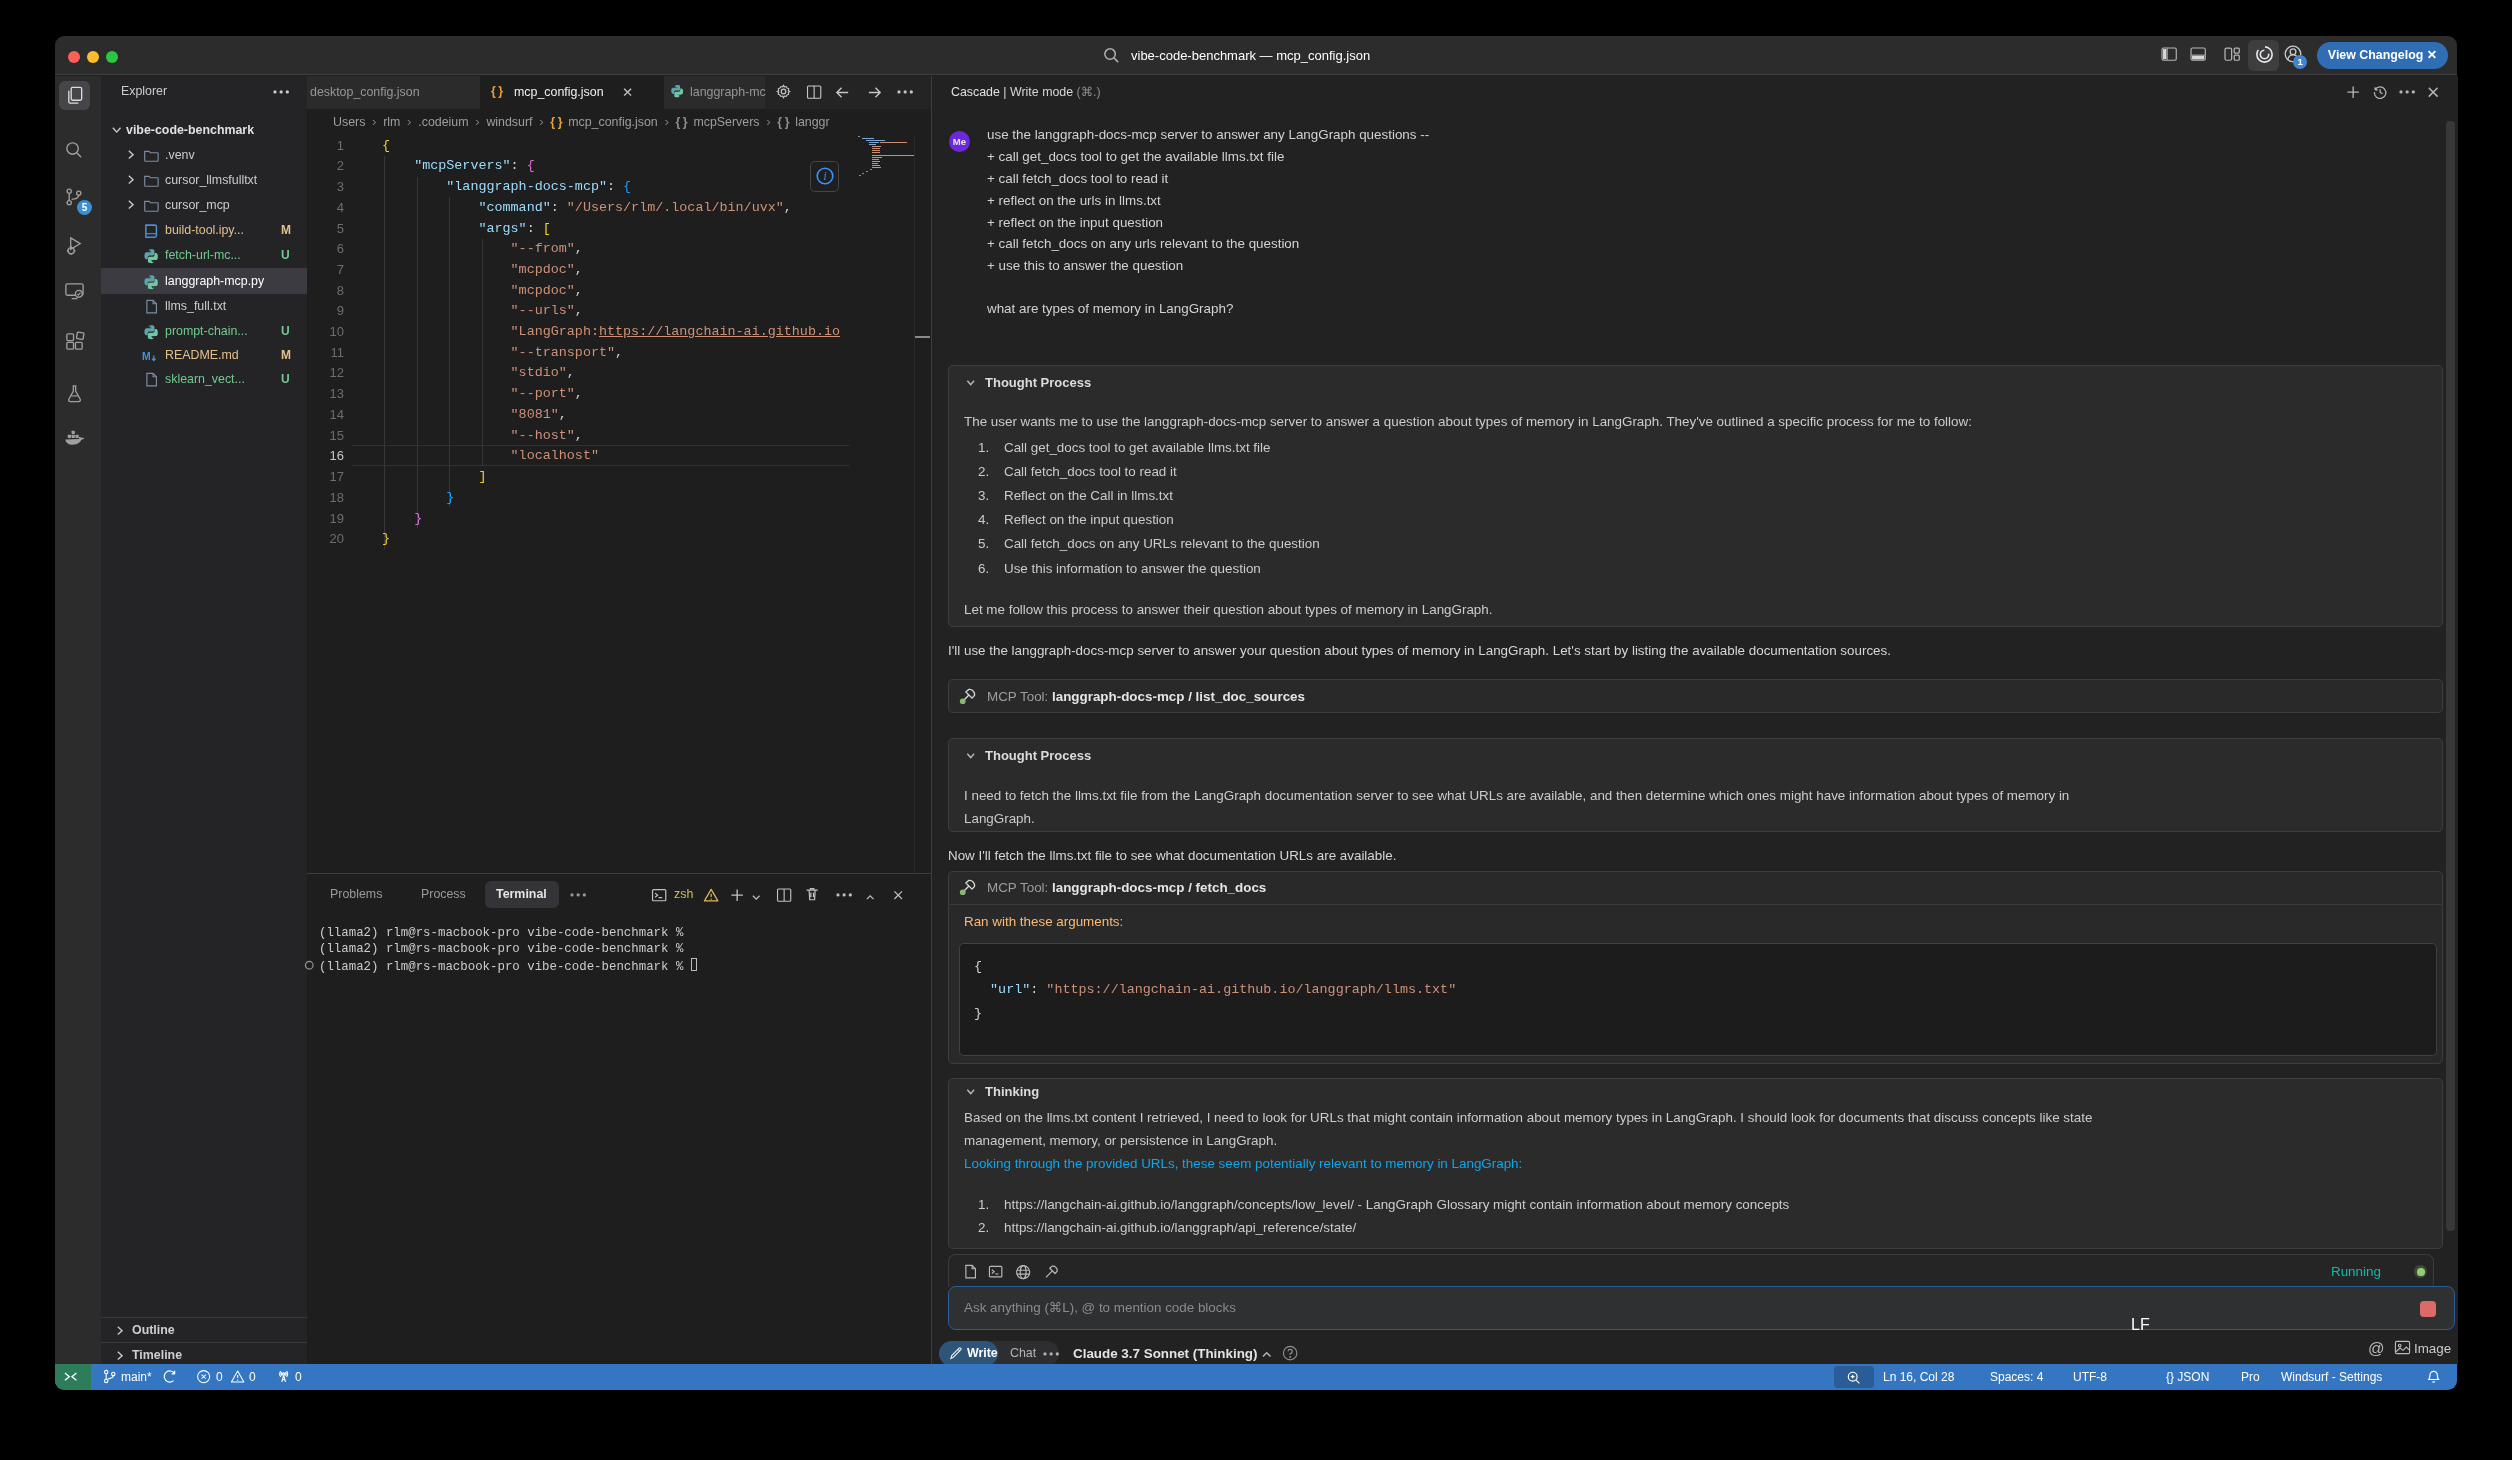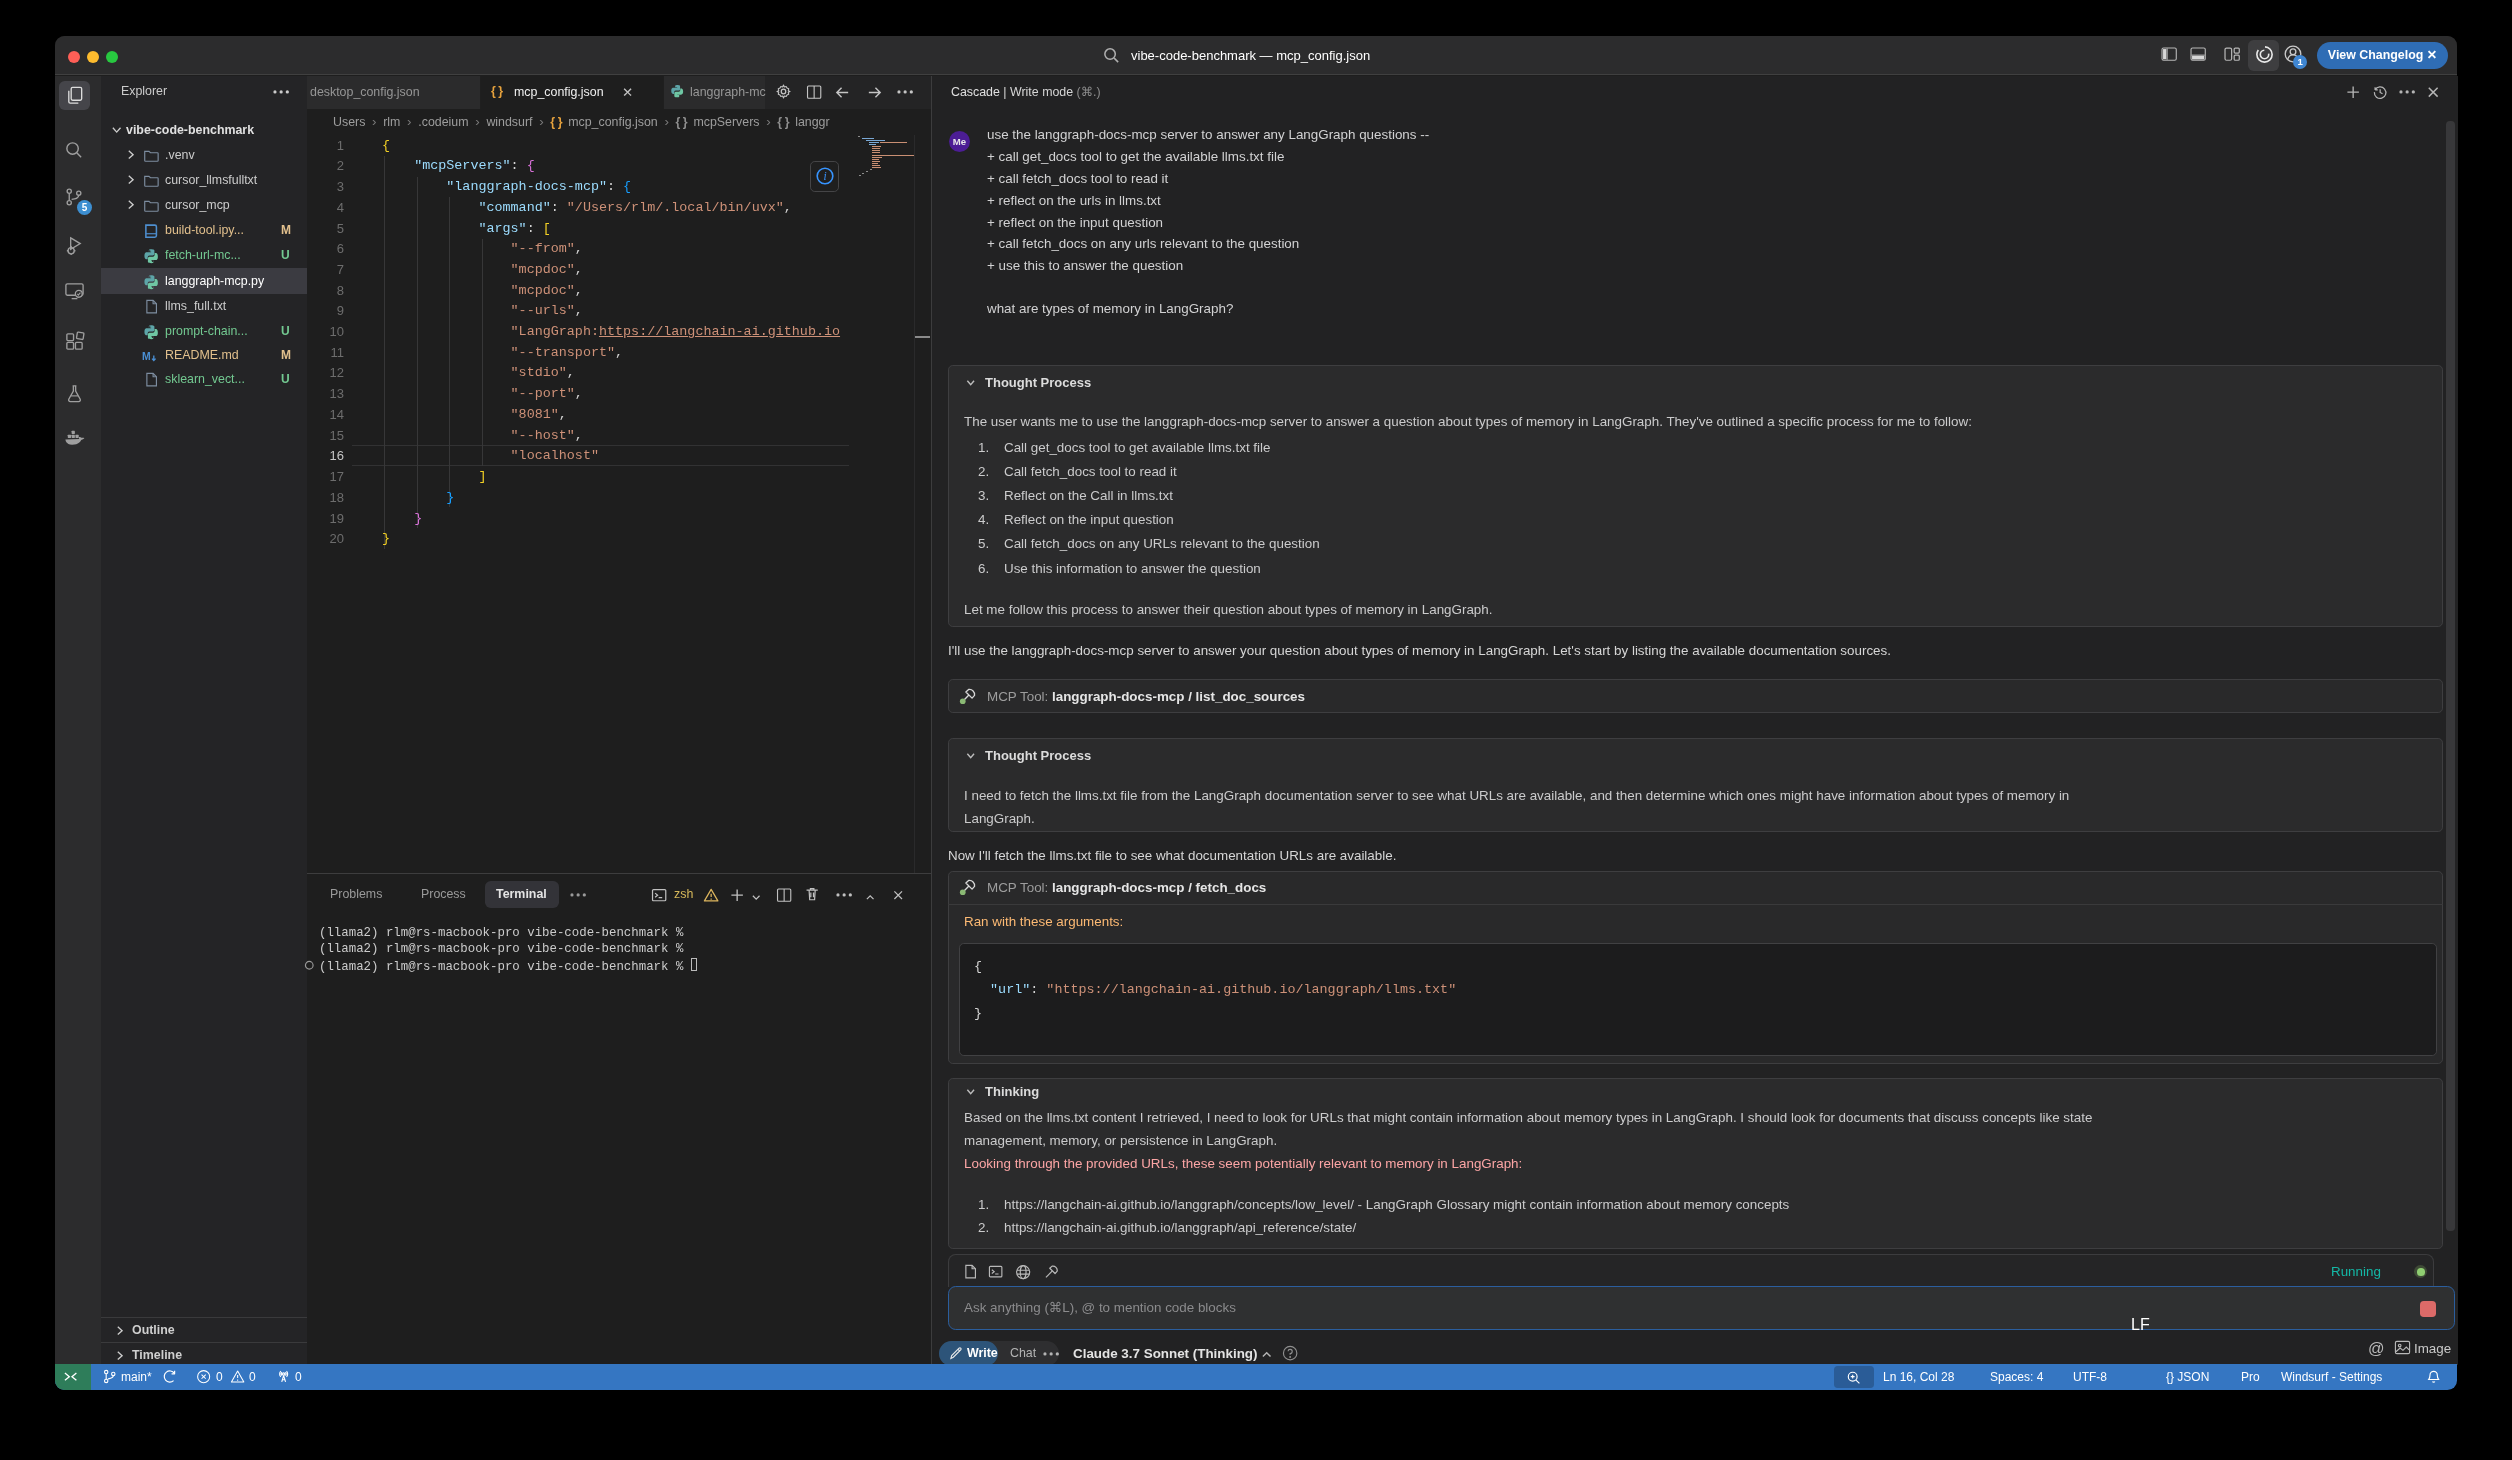--- a/index.html
+++ b/index.html
@@ -494,21 +494,21 @@
         <circle cx="15" cy="2" r="1.7"></circle>
       </g>
     </svg>
   </div>
 <div class="a" style="left:2426px;top:85px">
     <svg width="14.4" height="14.4" viewBox="0 0 13 13" stroke="#b5b5b5" stroke-width="1.3">
       <path d="M2.5 2.5 L10.5 10.5 M10.5 2.5 L2.5 10.5"></path>
     </svg>
   </div>
 <div class="a" style="left:2446px;top:121px;width:8.6px;height:1110px;background:#38383a;border-radius:3.8px"></div>
-<div class="a" style="left:949px;top:131px;width:21px;height:21px;border-radius:50%;background:#4c1d95;color:#e8e8e8;font-size:9.6px;font-weight:700;text-align:center;line-height:21px">Me</div>
+<div class="a" style="left:949px;top:131px;width:21px;height:21px;border-radius:50%;background:#6d28d9;color:#e8e8e8;font-size:9.6px;font-weight:700;text-align:center;line-height:21px">Me</div>
 <div class="a chat14" style="left:987px;top:123px">use the langgraph-docs-mcp server to answer any LangGraph questions --</div>
 <div class="a chat14" style="left:987px;top:145px">+ call get_docs tool to get the available llms.txt file</div>
 <div class="a chat14" style="left:987px;top:167px">+ call fetch_docs tool to read it</div>
 <div class="a chat14" style="left:987px;top:189px">+ reflect on the urls in llms.txt</div>
 <div class="a chat14" style="left:987px;top:211px">+ reflect on the input question</div>
 <div class="a chat14" style="left:987px;top:232px">+ call fetch_docs on any urls relevant to the question</div>
 <div class="a chat14" style="left:987px;top:254px">+ use this to answer the question</div>
 <div class="a chat14" style="left:987px;top:297px">what are types of memory in LangGraph?</div>
 <div class="a" style="left:948px;top:365px;width:1495px;height:262px;background:#2b2b2c;border:1px solid #3e3e40;border-radius:4.8px"></div>
 <div class="a" style="left:964px;top:376px">
@@ -572,21 +572,21 @@
 }</div>
 <div class="a" style="left:948px;top:1078px;width:1495px;height:171px;background:#2b2b2c;border:1px solid #3e3e40;border-radius:4.8px"></div>
 <div class="a" style="left:964px;top:1085px">
     <svg width="13.4" height="13.4" viewBox="0 0 14 14" fill="none" stroke="#bdbdbd" stroke-width="1.5">
       <path d="M3.5 5 L7 9 L10.5 5"></path>
     </svg>
   </div>
 <div class="a" style="left:985px;top:1083px;height:18px;line-height:18px;font-size:13px;font-weight:700;color:#dcdcdc">Thinking</div>
 <div class="a chat14" style="left:964px;top:1106px;color:#cbcbcc">Based on the llms.txt content I retrieved, I need to look for URLs that might contain information about memory types in LangGraph. I should look for documents that discuss concepts like state</div>
 <div class="a chat14" style="left:964px;top:1129px;color:#cbcbcc">management, memory, or persistence in LangGraph.</div>
-<div class="a chat14" style="left:964px;top:1152px;color:#fca5a5">Looking through the provided URLs, these seem potentially relevant to memory in LangGraph:</div>
+<div class="a chat14" style="left:964px;top:1152px;color:#0ea5e9">Looking through the provided URLs, these seem potentially relevant to memory in LangGraph:</div>
 <div class="a chat14" style="left:978px;top:1193px;color:#cbcbcc">1.</div>
 <div class="a chat14" style="left:1004px;top:1193px;color:#cbcbcc">https://langchain-ai.github.io/langgraph/concepts/low_level/ - LangGraph Glossary might contain information about memory concepts</div>
 <div class="a chat14" style="left:978px;top:1216px;color:#cbcbcc">2.</div>
 <div class="a chat14" style="left:1004px;top:1216px;color:#cbcbcc">https://langchain-ai.github.io/langgraph/api_reference/state/</div>
 <div class="a" style="left:948px;top:1254px;width:1486px;height:33px;border:1px solid #3c3c3e;border-bottom:none;border-radius:7.7px 7.7px 0 0;background:#252526"></div>
 <div class="a" style="left:963px;top:1264px">
     <svg width="15.3" height="15.3" viewBox="0 0 16 16" fill="none" stroke="#b9b9b9" stroke-width="1.2">
       <path d="M3 1.5 H9.5 L13 5 V14.5 H3 Z"></path>
       <path d="M9.5 1.5 V5 H13"></path>
     </svg>

